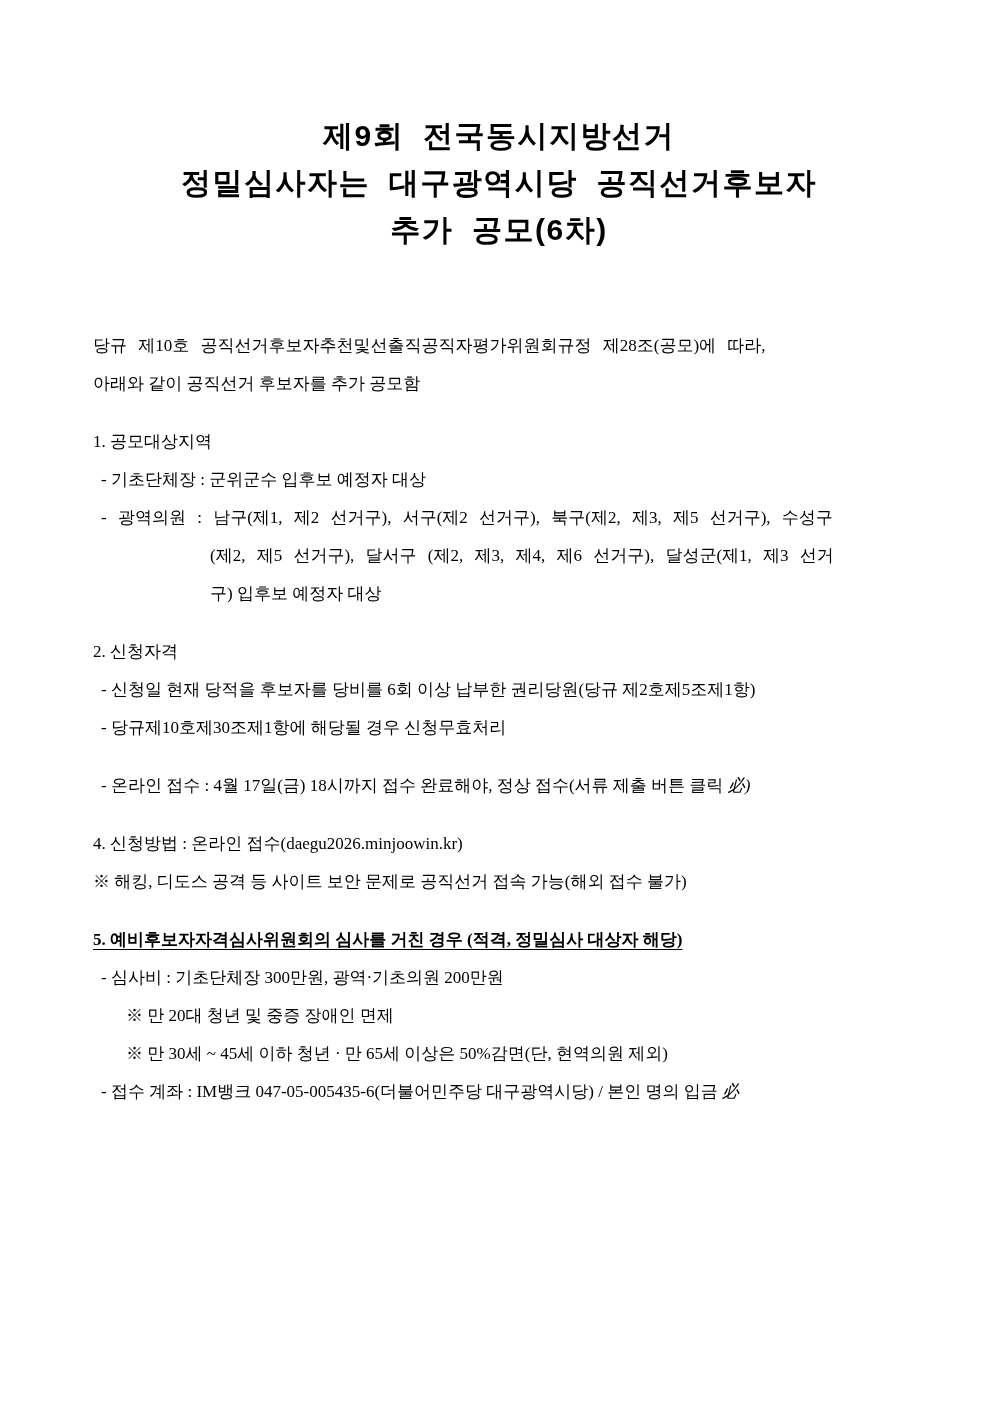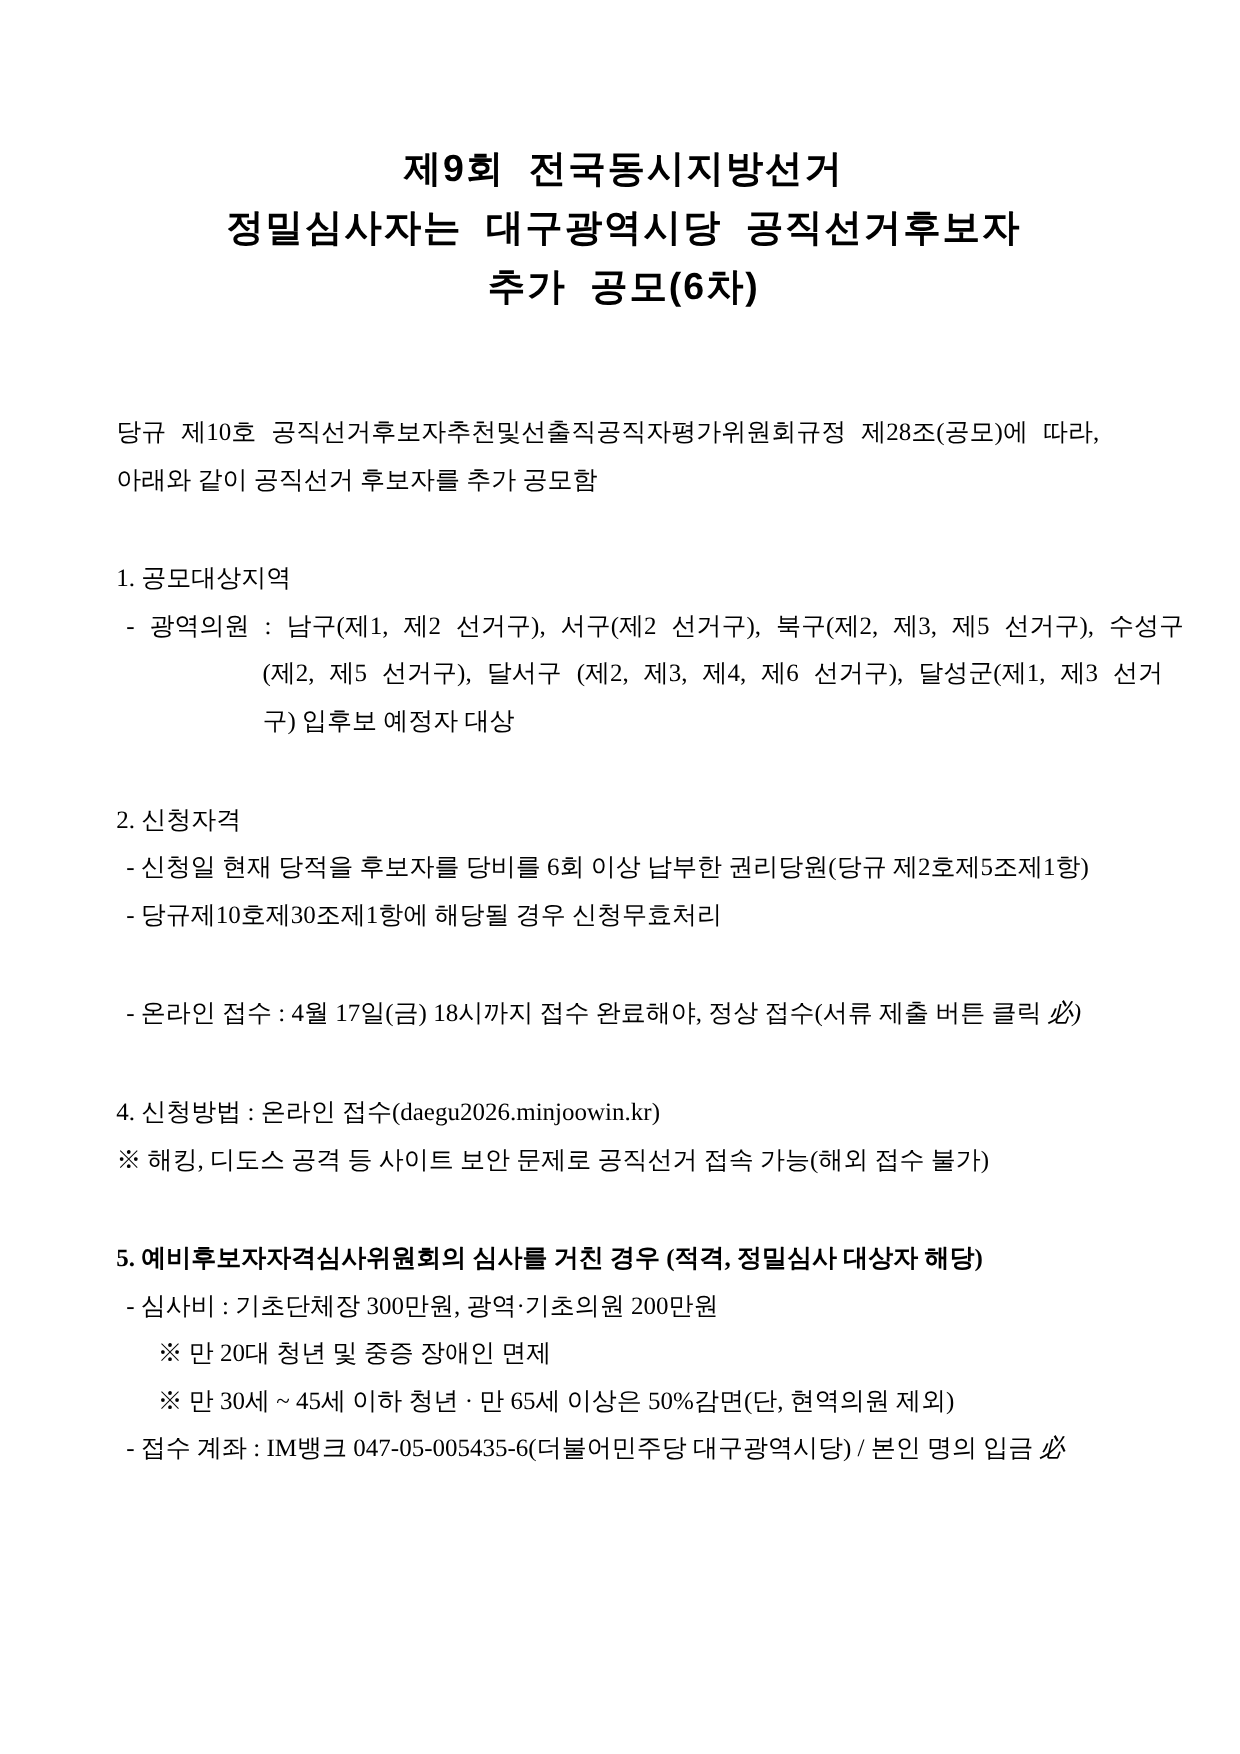--- a/index.html
+++ b/index.html
@@ -25,38 +25,38 @@
     font-family: "Liberation Sans", "DejaVu Sans", sans-serif;
     font-weight: 700;
     font-size: 30px;
     line-height: 47px;
     letter-spacing: 1.5px;
     word-spacing: 9px;
   }
   .doc-body {
     margin-top: 74px;
     font-family: "Liberation Serif", "DejaVu Serif", serif;
-    font-size: 20px;
+    font-size: 17px;
     line-height: 38px;
   }
   .line {
     white-space: nowrap;
   }
   .just {
     word-spacing: 7px;
   }
   .ind0 { padding-left: 0; }
   .ind1 { padding-left: 8px; }
   .ind2 { padding-left: 33px; }
   .ind3 { padding-left: 117px; }
-  .section { margin-top: 41px; }
+  .section { margin-top: 20px; }
   .intro { }
   .sec-heading { }
   .sec-heading.bold { font-weight: 700; }
-  .sec-heading.underline { text-underline-offset: 4px; }
+  .sec-heading.underline { text-decoration: underline; text-underline-offset: 4px; }
   .hanja-italic { font-style: italic; }
 </style>
 </head>
 <body>
 
 <div class="page">
 
   <div class="title-block">
     <div class="line">제9회 전국동시지방선거</div>
     <div class="line">정밀심사자는 대구광역시당 공직선거후보자</div>
@@ -65,20 +65,21 @@
 
   <div class="doc-body">
     <div class="intro">
       <div class="line ind0 just">당규 제10호 공직선거후보자추천및선출직공직자평가위원회규정 제28조(공모)에 따라,</div>
       <div class="line ind0">아래와 같이 공직선거 후보자를 추가 공모함</div>
     </div>
     <div id="sections-host">
   <div class="section">
     <div class="line ind0 sec-heading">1. 공모대상지역</div>
     <div class="sec-items">
+            <div class="line ind1">- 기초단체장 : 군위군수 입후보 예정자 대상</div>
             <div class="line ind1 just">- 광역의원 : 남구(제1, 제2 선거구), 서구(제2 선거구), 북구(제2, 제3, 제5 선거구), 수성구</div>
             <div class="line ind3 just">(제2, 제5 선거구), 달서구 (제2, 제3, 제4, 제6 선거구), 달성군(제1, 제3 선거</div>
             <div class="line ind3">구) 입후보 예정자 대상</div>
           </div>
   </div>
 
   <div class="section">
     <div class="line ind0 sec-heading">2. 신청자격</div>
     <div class="sec-items">
             <div class="line ind1">- 신청일 현재 당적을 후보자를 당비를 6회 이상 납부한 권리당원(당규 제2호제5조제1항)</div>

